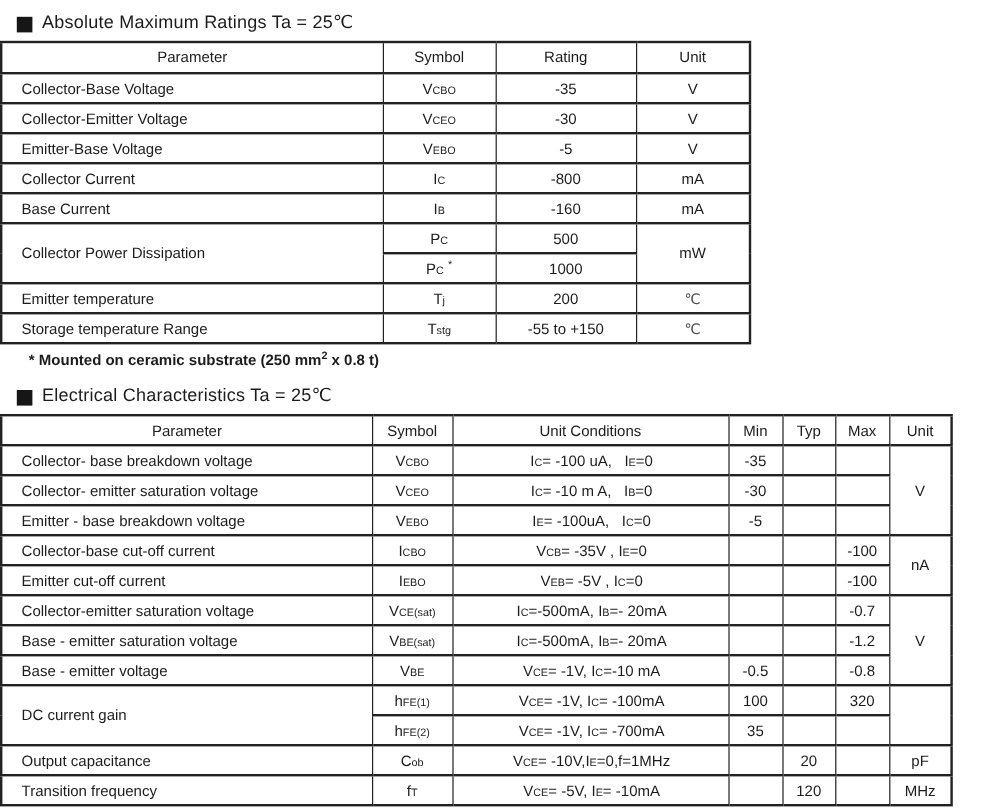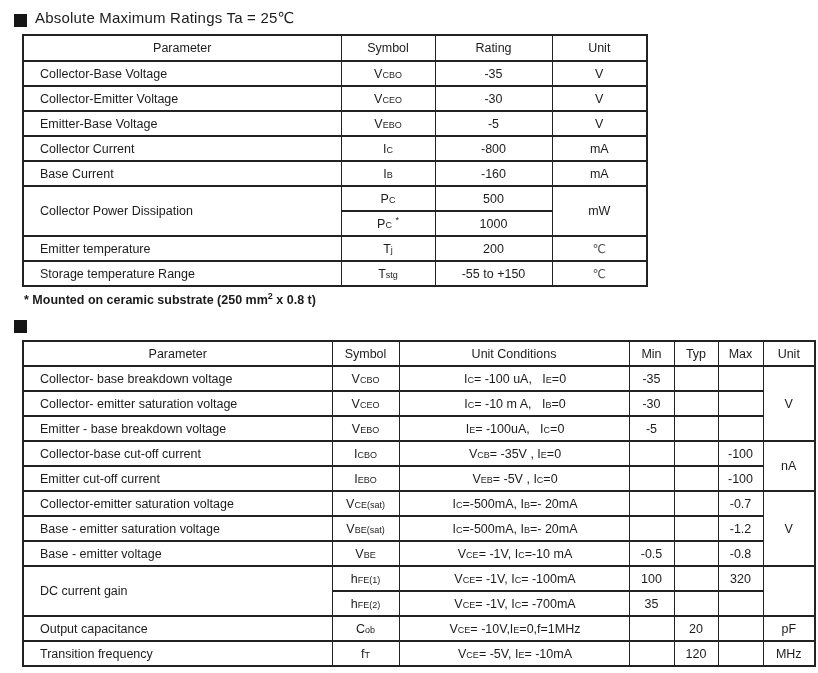--- a/index.html
+++ b/index.html
@@ -10,21 +10,20 @@
     -webkit-font-smoothing:antialiased;
   }
   .title-row{
     display:flex;align-items:flex-end;gap:8px;
     margin:9px 0 7px 14px;
     font-size:15px;letter-spacing:.2px;
   }
   .bullet{width:13px;height:13px;background:#161616;flex:0 0 auto;}
   table{
     border-collapse:collapse;table-layout:fixed;
-    margin-left:22px;
     border:2px solid #222;
   }
   td{
     border:1px solid #222;
     border-top-width:2px;border-bottom-width:2px;
     height:23px;
     padding:0 4px;
     font-size:12.5px;
     text-align:center;vertical-align:middle;
     overflow:hidden;white-space:nowrap;
@@ -116,20 +115,21 @@
       <td>-55 to +150</td>
       <td class="degc">℃</td>
     </tr>
   </tbody>
 </table>
 
 <div class="footnote">* Mounted on ceramic substrate (250 mm<span class="sp">2</span> x 0.8 t)</div>
 
 <div class="title-row gap2">
   <span class="bullet"></span>
+  <span>Electrical Characteristics Ta = 25℃</span>
 </div>
 
 <table class="t2">
   <colgroup>
       <col style="width:309px">
       <col style="width:67px">
       <col style="width:230px">
       <col style="width:45px">
       <col style="width:44px">
       <col style="width:45px">

